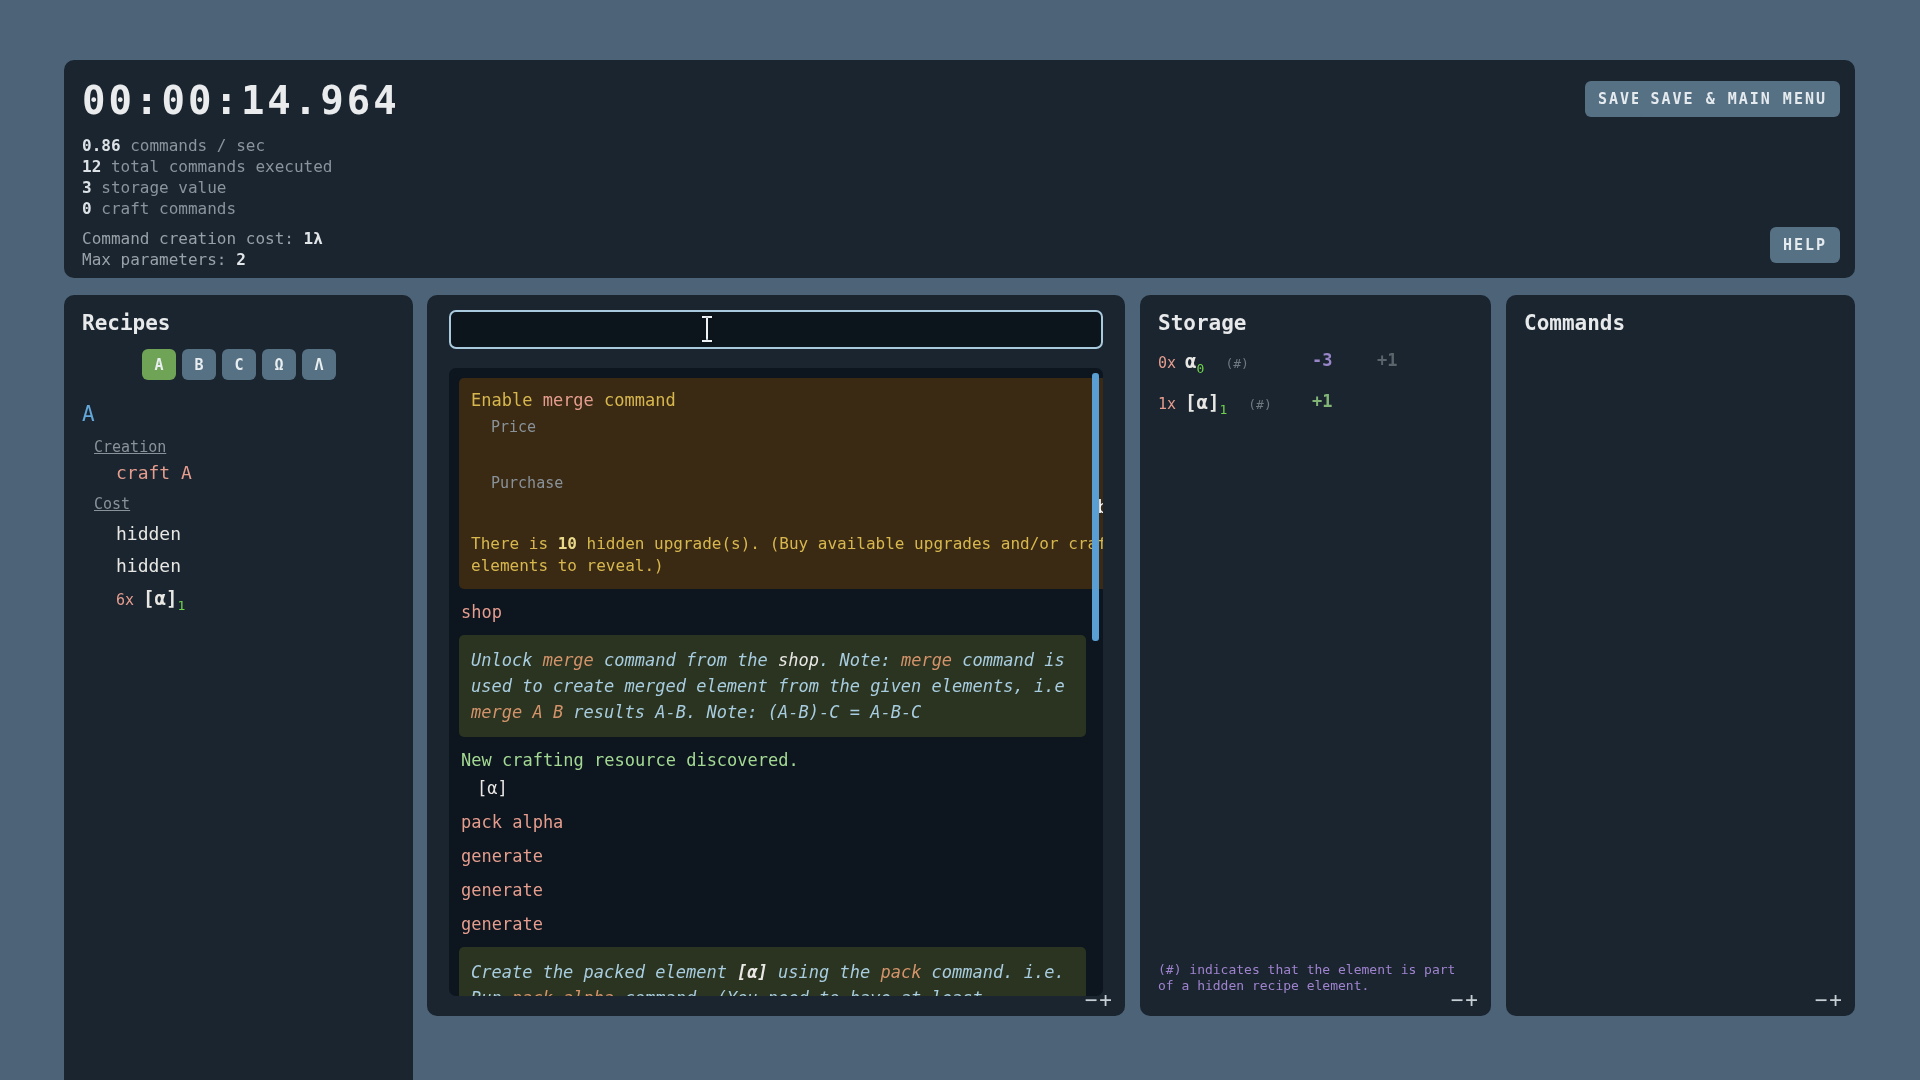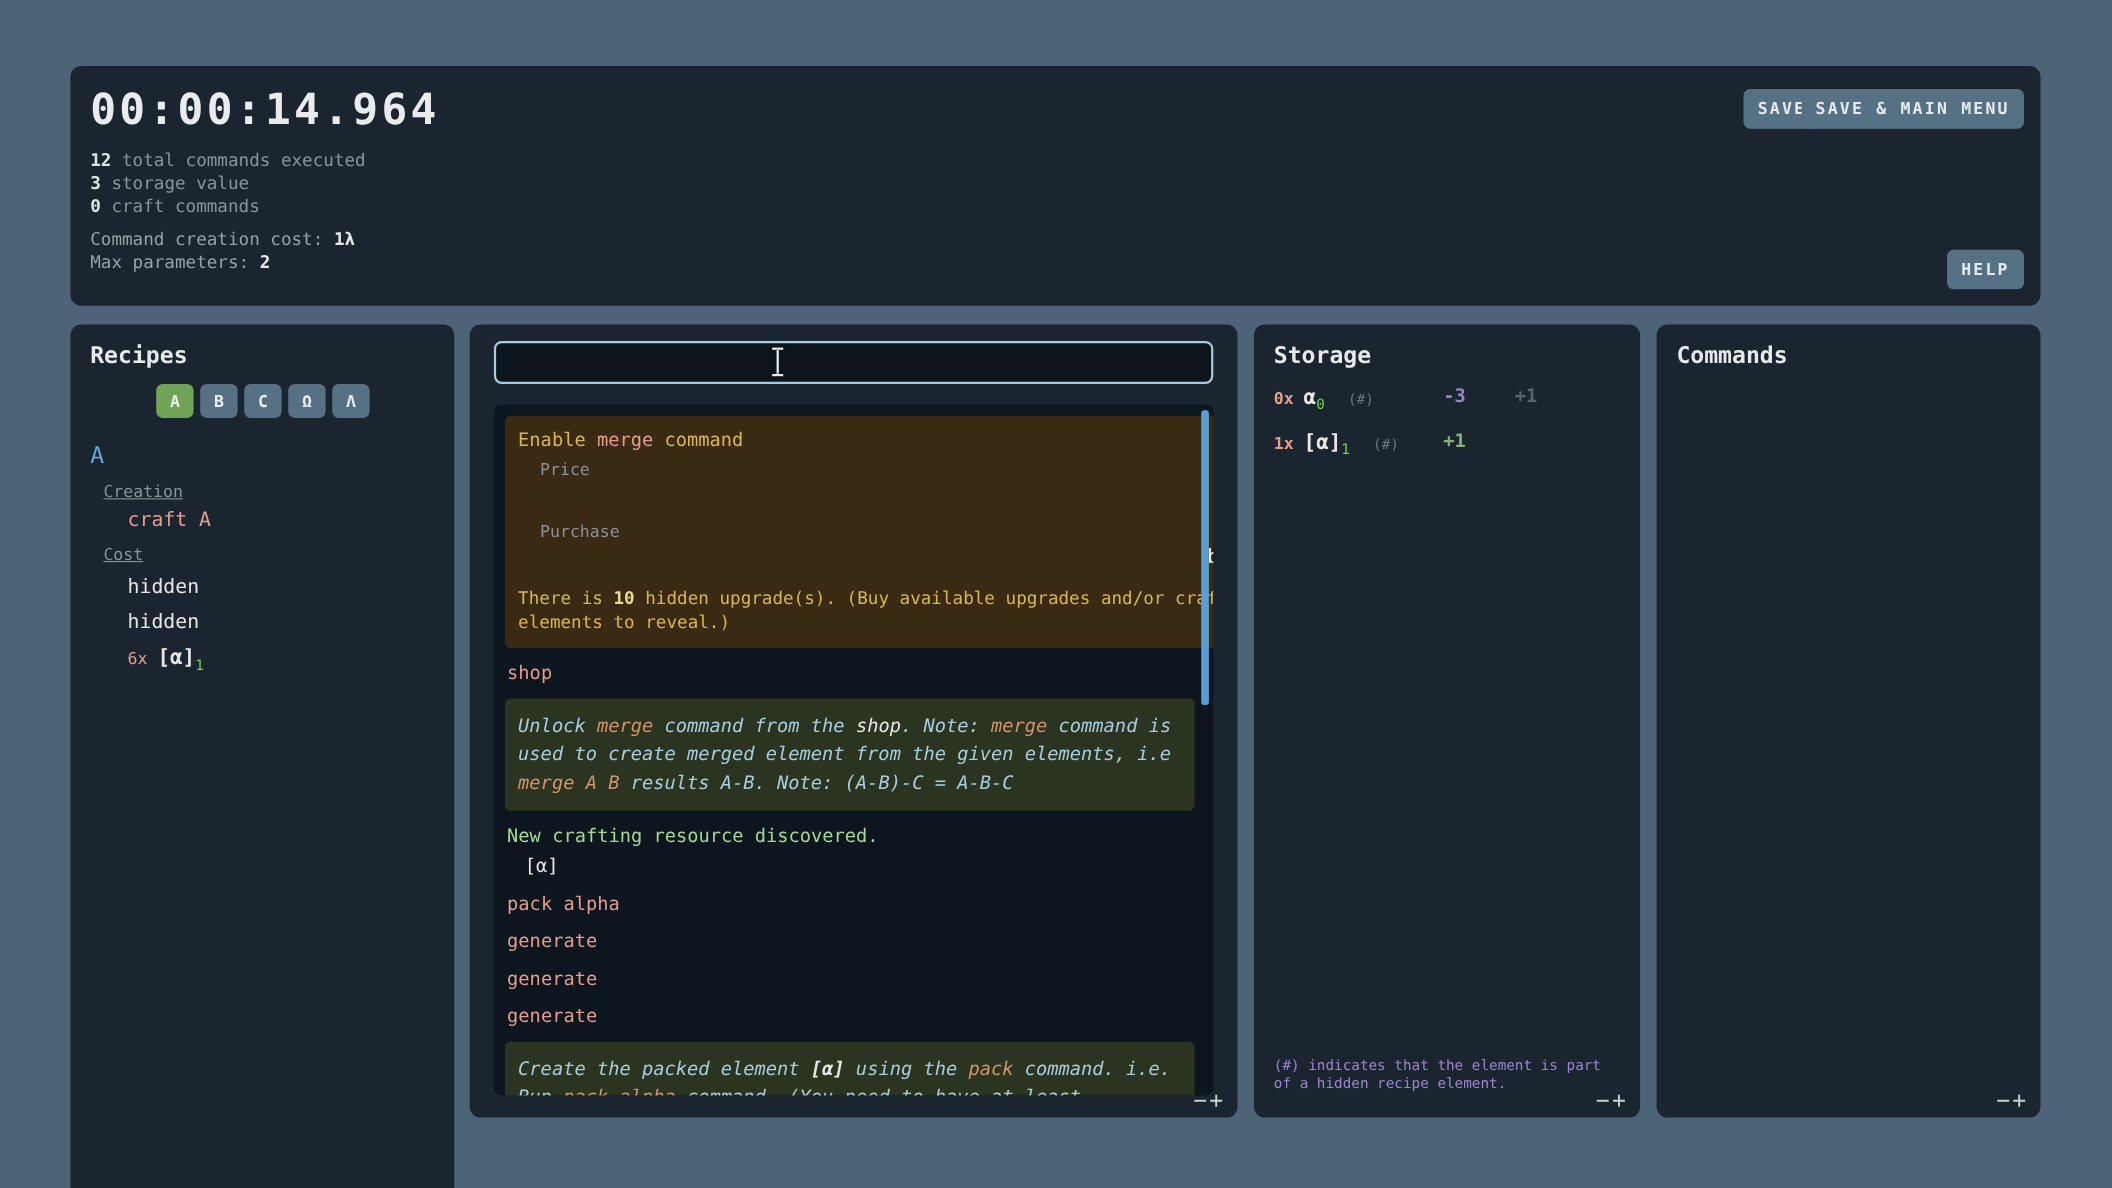--- a/index.html
+++ b/index.html
@@ -66,21 +66,21 @@
   .c-white { color:#e8e7e4; }
   .c-white-bold { color:#e8e7e4; font-weight:bold; }
   .c-elem { color:#e8e7e4; font-weight:bold; font-size:19px; font-style:normal; }
   .c-sub { color:#6fd24c; font-size:13px; vertical-align:-5px; font-style:normal; }
   .c-green { color:#ffffff; }
   .c-blue { color:#a8cde0; }
   .c-orange { color:#d4946b; }
 
   
   .st-row { position:relative; margin-top:15px; font-size:15px; height:26px; }
-  .st-count { color:#e59d8e;font-weight:bold; }
+  .st-count { color:#e59d8e; }
   .st-elem { color:#e8e7e4; font-weight:bold; font-size:19px; }
   .st-sub { color:#6fd24c; font-size:13px; vertical-align:-5px; }
   .st-hash { color:#6f787f; font-size:13px; margin-left:12px; }
   .sval { position:absolute; top:0; font-size:17px; font-weight:bold; }
   .sval.v1 { left:154px; }
   .sval.v2 { left:219px; }
   [data-c="purple"] { color:#9886c8; }
   [data-c="dim"] { color:#5a646b; }
   [data-c="green"] { color:#82b575; }
   #st-footnote { position:absolute; left:18px; bottom:22px; width:315px; font-size:13px; line-height:16px; color:#a083cf; }
@@ -90,20 +90,21 @@
   #cursor .v { position:absolute; left:6px; top:2px; width:2px; height:22px; background:#eef2f4; box-shadow:0 0 2px #10181f; }
   #cursor .h { position:absolute; left:2px; width:10px; height:2px; background:#eef2f4; box-shadow:0 0 2px #10181f; }
   #cursor .h.t { top:0; } #cursor .h.b { bottom:0; }
 </style>
 </head>
 <body>
 
 <div class="panel" id="header">
   <div id="timer">00:00:14.964</div>
   <div id="stats">
+    <div class="stat-line"><b>0.86</b><span> commands / sec</span></div>
     <div class="stat-line"><b>12</b><span> total commands executed</span></div>
     <div class="stat-line"><b>3</b><span> storage value</span></div>
     <div class="stat-line"><b>0</b><span> craft commands</span></div>
   </div>
   <div id="costs">
     <div class="cost-line"><span>Command creation cost: </span><b>1λ</b></div>
     <div class="cost-line"><span>Max parameters: </span><b>2</b></div>
   </div>
   <button class="btn" id="btn-save">SAVE</button>
   <button class="btn" id="btn-save-menu">SAVE &amp; MAIN MENU</button>

